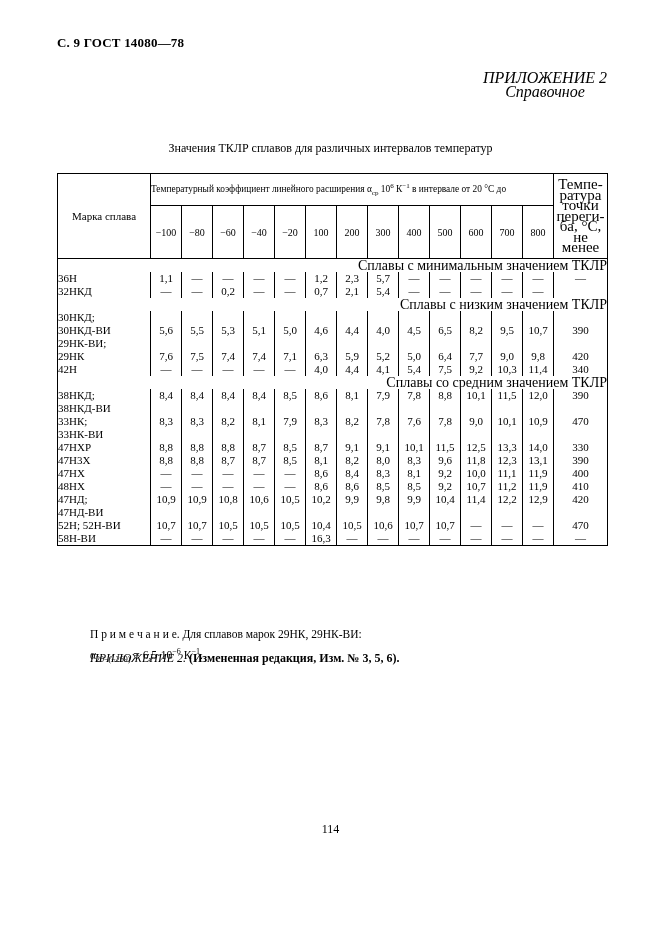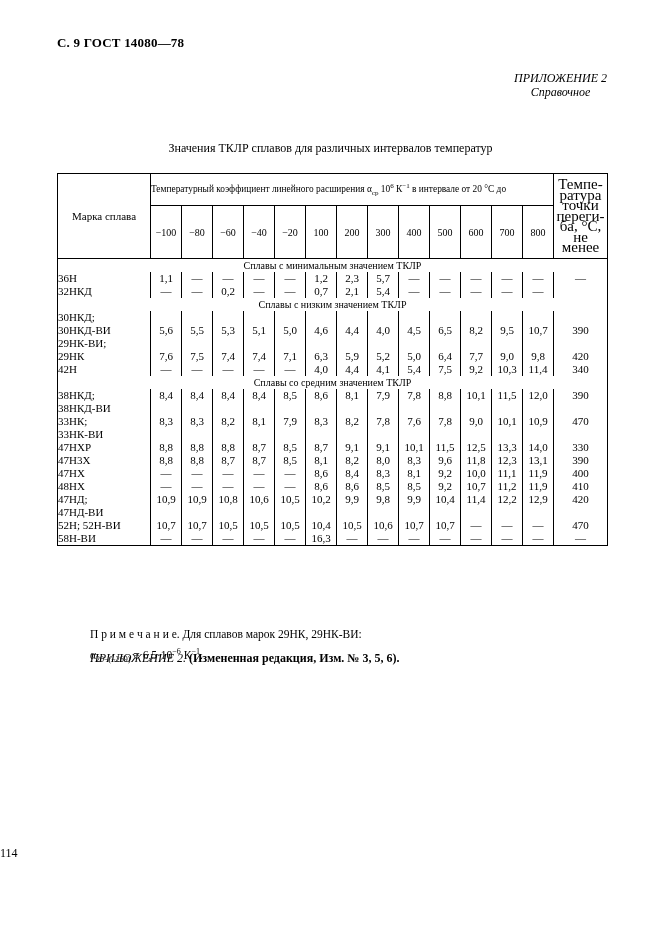--- a/index.html
+++ b/index.html
@@ -10,21 +10,21 @@
     font-family:"Liberation Serif","DejaVu Serif",serif;
     color:#000;
     overflow:hidden;
   }
   .doc-header {
     position:absolute; top:35px; left:57px;
     font-weight:bold; font-size:13px; letter-spacing:0.2px;
   }
   .annex-block {
     position:absolute; top:71px; right:54px;
-    font-style:italic; font-size:12px; line-height:14px; text-align:center;
+    font-style:italic; font-size:16px; line-height:14px; text-align:center;
   }
   .doc-title {
     position:absolute; top:141px; left:0; width:100%;
     text-align:center; font-weight:normal; font-size:12px;
   }
   .tbl-wrap { position:absolute; top:173px; left:57px; }
   table.tklr {
     border-collapse:collapse; table-layout:fixed;
     width:550px; border:1px solid #000;
   }
@@ -48,37 +48,37 @@
     font-size:15px; line-height:10.5px; text-align:center; vertical-align:middle;
     white-space:pre-line;
   }
   .hdr-col {
     border-left:1px solid #000; border-bottom:1px solid #000;
     height:53px; font-size:10px; text-align:center; vertical-align:middle;
   }
   tbody td { font-size:11px; line-height:13px; height:13px; vertical-align:middle; }
   td.mark { text-align:left; padding-left:4px; white-space:nowrap; }
   td.num  { border-left:1px solid #000; text-align:center; }
-  td.section { text-align:center; font-size:10px; padding:4px 0 3px 0; height:auto; }
+  td.section { text-align:right; font-size:14px; padding:4px 0 3px 0; height:auto; }
   .note {
     position:absolute; top:626px; left:90px;
     font-size:11.5px; line-height:17px;
   }
   .note sub, .formula sub { font-size:8px; }
   .note sup, .formula sup { font-size:8px; }
   .formula { font-size:11.5px; }
   .footer-annex {
     position:absolute; top:651px; left:90px;
     font-size:12px;
   }
   .footer-annex .it { font-style:italic; font-weight:normal; }
   .footer-annex .bd { font-weight:bold; }
   .page-num {
     position:absolute; top:822px; left:0; width:100%;
-    text-align:left; font-size:12px;margin-top:24px;
+    text-align:center; font-size:12px;
   }
 </style>
 </head>
 <body>
 
 <div class="doc-header">С. 9 ГОСТ 14080—78</div>
 
 <div class="annex-block">
   <div>ПРИЛОЖЕНИЕ 2</div>
   <div>Справочное</div>

